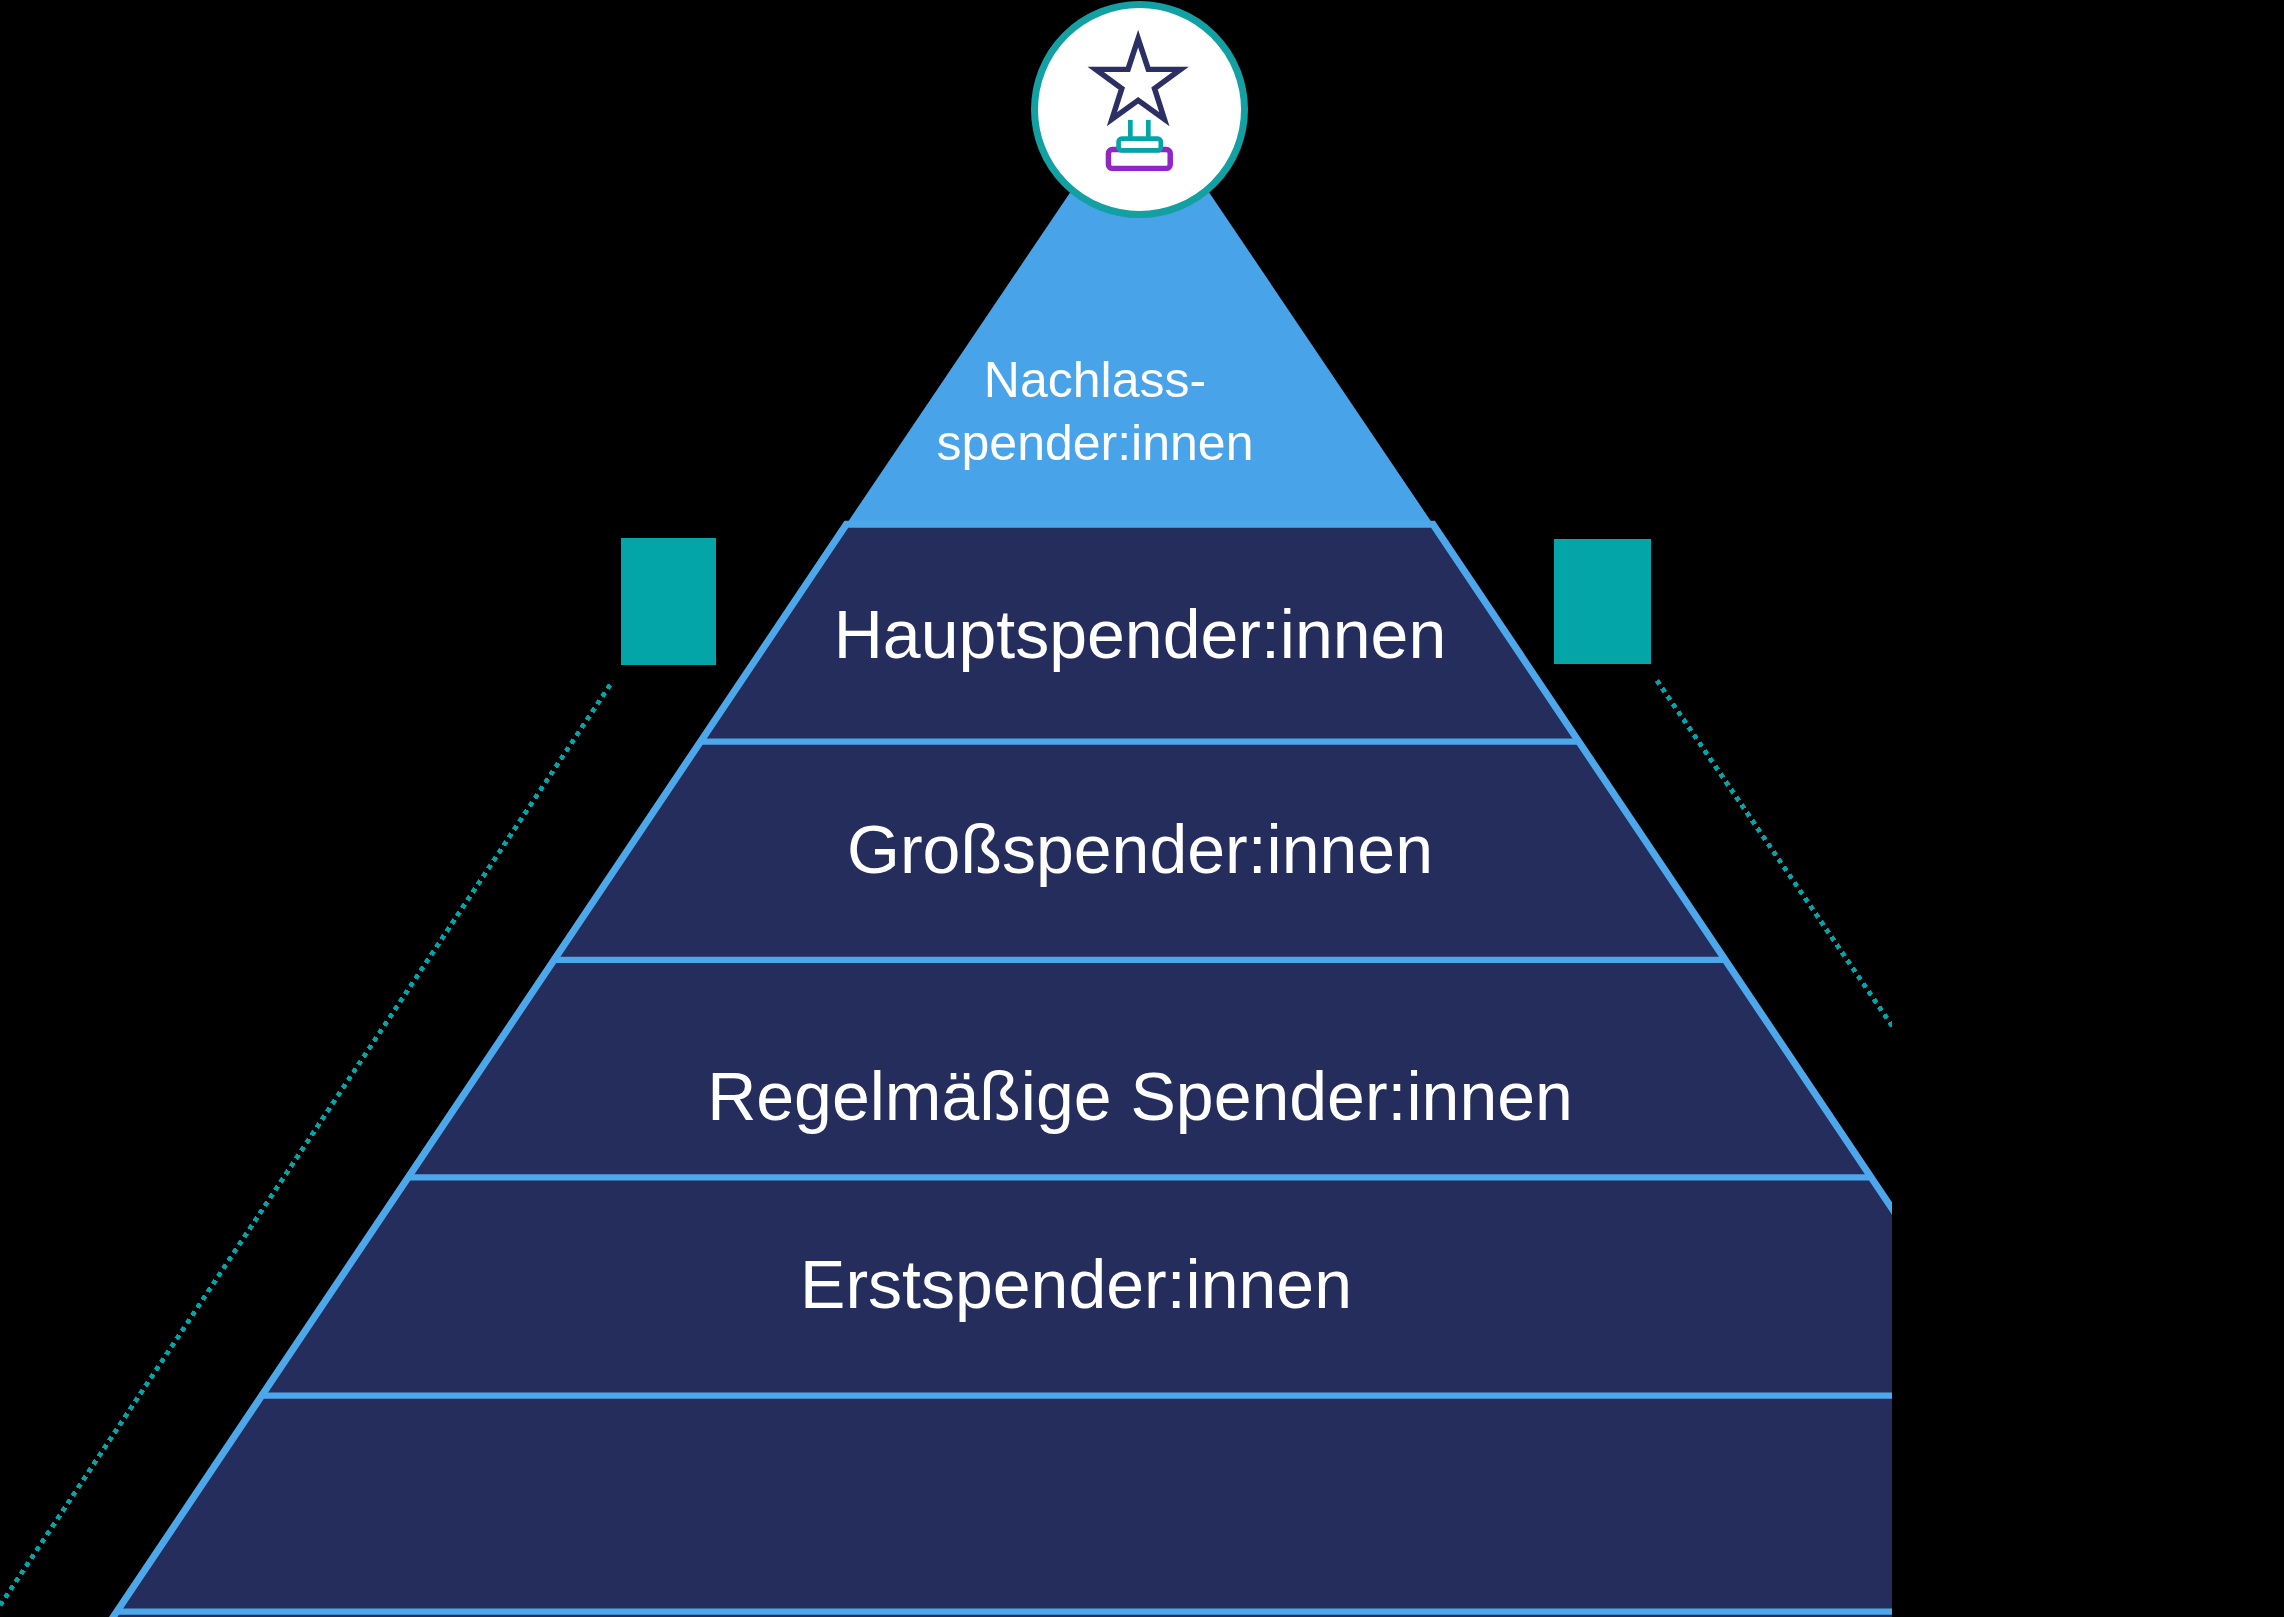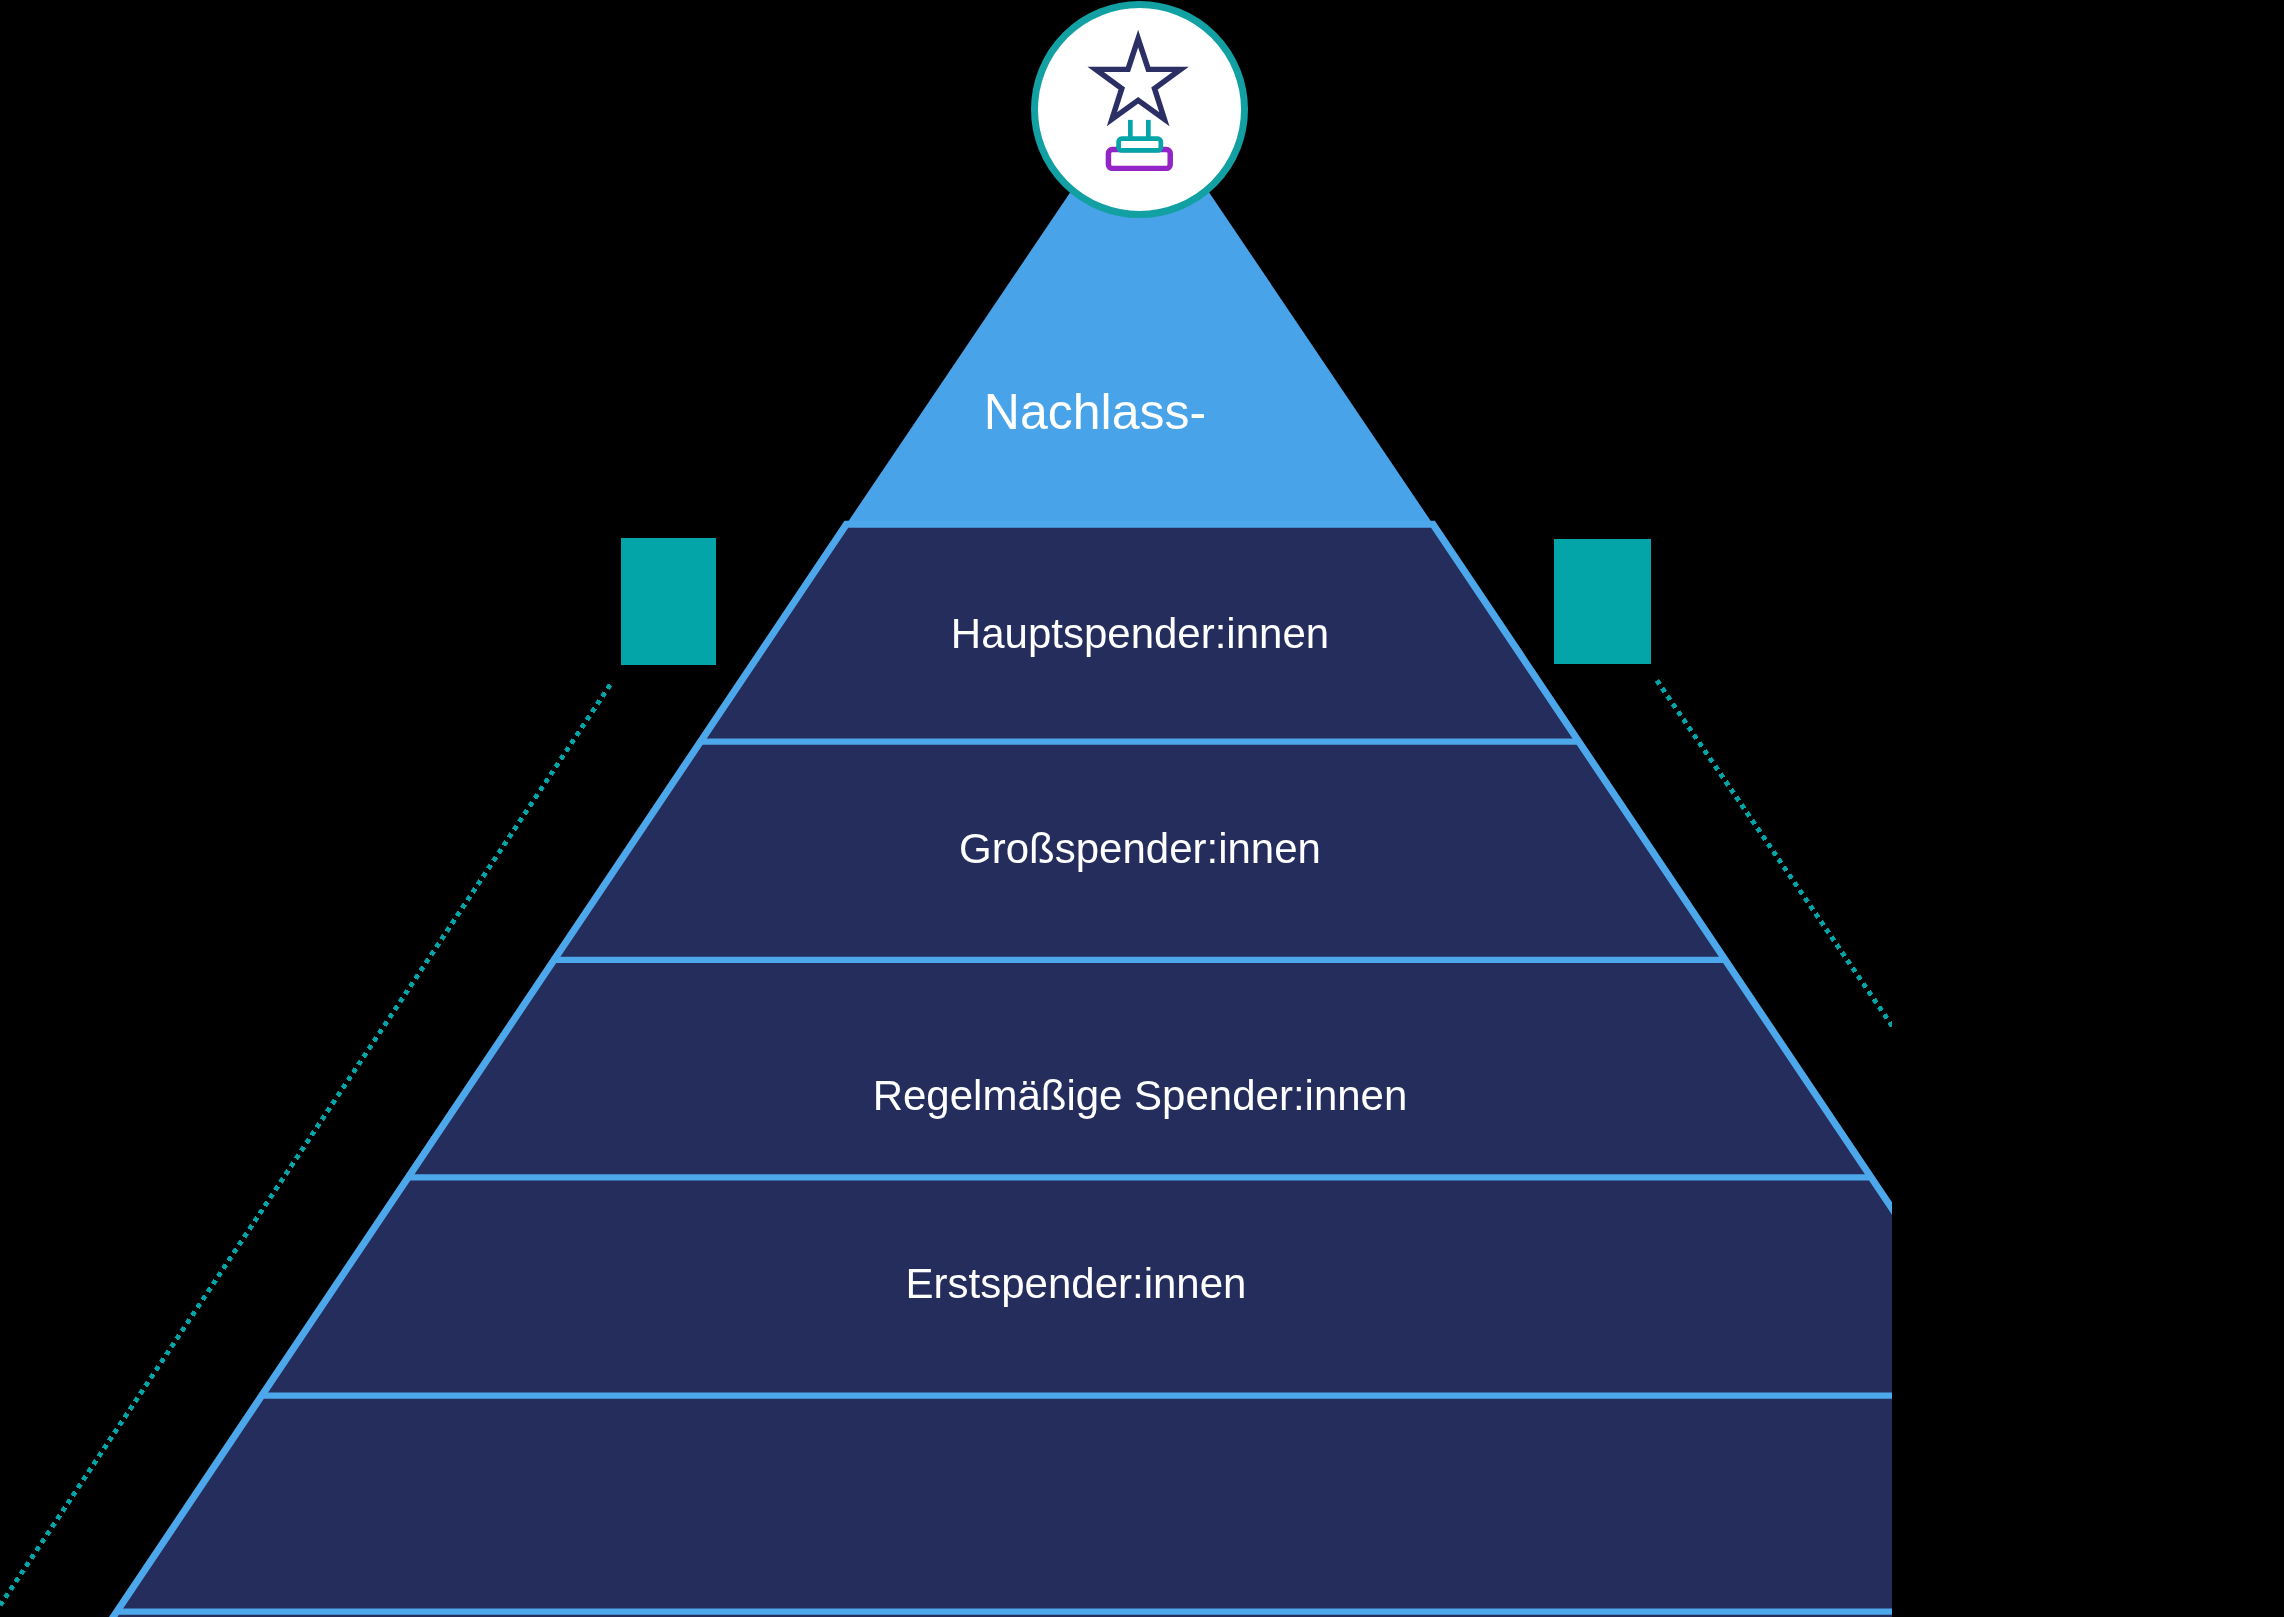--- a/index.html
+++ b/index.html
@@ -10,21 +10,21 @@
     background: #000000;
     overflow: hidden;
     font-family: "Liberation Sans", sans-serif;
   }
   #pyramid-svg { position: absolute; left: 0; top: 0; }
 
   .lvl-label {
     position: absolute;
     transform: translate(-50%, -50%);
     color: #FFFFFF;
-    font-size: 42px;
+    font-size: 68px;
     line-height: 1.1;
     white-space: nowrap;
     text-align: center;
     z-index: 3;
   }
   .lvl-label.two-line { font-size: 50px; line-height: 63px; }
 
   .teal-square {
     position: absolute;
     background: #04A5A8;
@@ -80,20 +80,21 @@
     <line x1="895" y1="948" x2="2019" y2="948" stroke="#4DA7EB" stroke-width="8"></line>
     <line x1="707" y1="1227" x2="2207" y2="1227" stroke="#4DA7EB" stroke-width="8"></line>
     <line x1="520" y1="1505" x2="2394" y2="1505" stroke="#4DA7EB" stroke-width="8"></line>
     <line x1="332" y1="1784" x2="2582" y2="1784" stroke="#4DA7EB" stroke-width="8"></line>
 
     <line x1="152" y1="2060" x2="2762" y2="2060" stroke="#4DA7EB" stroke-width="8"></line>
   </svg>
 
   <div class="lvl-label two-line" style="left:1095px; top:412px;">
     <div>Nachlass-</div>
+    <div>spender:innen</div>
   </div>
   <div class="lvl-label" style="left:1140px; top:634px;">Hauptspender:innen</div>
   <div class="lvl-label" style="left:1140px; top:849px;text-align:center;">Großspender:innen</div>
   <div class="lvl-label" style="left:1140px; top:1068px;margin-top:28px;">Regelmäßige Spender:innen</div>
   <div class="lvl-label" style="left:1076px; top:1284px;">Erstspender:innen</div>
 
   <div id="teal-square-left" class="teal-square"></div>
   <div id="teal-square-right" class="teal-square"></div>
 
   <div id="dotted-line-left" class="dotted-line"></div>

